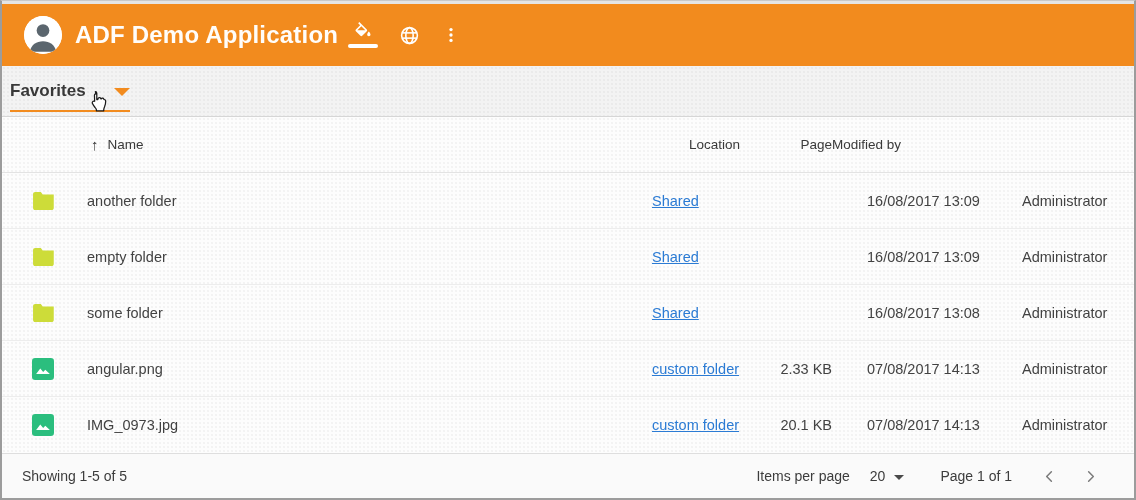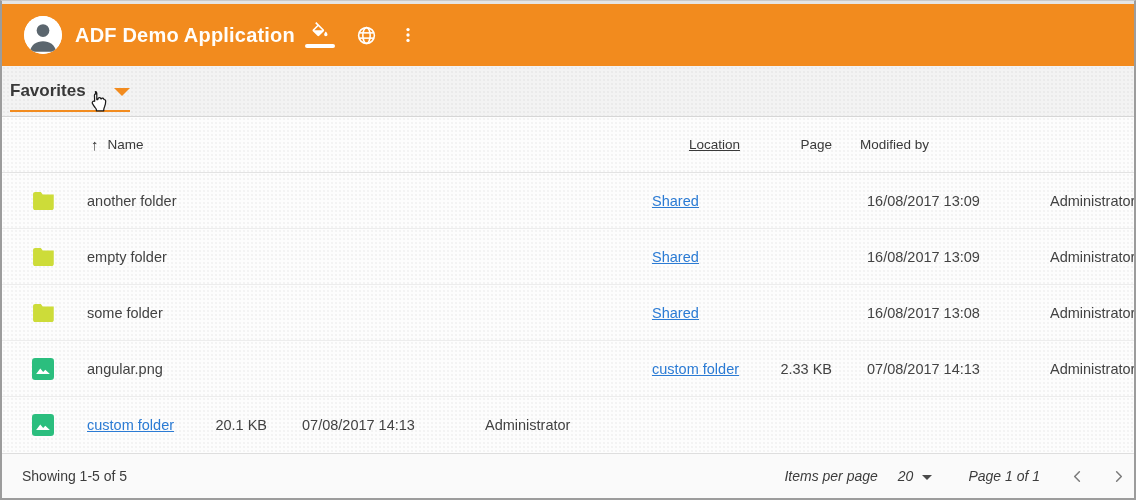--- a/index.html
+++ b/index.html
@@ -16,21 +16,21 @@
   .appbar {
     height: 62px; background: #F28B1E;
     display: flex; align-items: center;
     padding: 0 24px 0 22px; color: #fff;
   }
   .avatar {
     width: 38px; height: 38px; border-radius: 50%;
     background: #fff; overflow: hidden; flex: 0 0 38px;
   }
   .app-title {
-    margin-left: 13px; font-size: 20px; font-weight: 700;
+    margin-left: 13px; font-size: 24px; font-weight: 700;
     letter-spacing: .2px; color: #fffdfa; white-space: nowrap;
   }
   .appbar-nav {
     margin-left: auto; display: flex; align-items: center; gap: 40px;
   }
   .nav-link {
     font-size: 14px; font-weight: 600; color: #fffdfa;
     letter-spacing: .2px; cursor: pointer; white-space: nowrap;
   }
   .icon-btn { display: flex; flex-direction: column; align-items: center; cursor: pointer; }
@@ -66,36 +66,36 @@
     display: flex; align-items: center;
     padding: 0 20px 0 30px; height: 56px;
   }
   .thead { font-size: 13.5px; color: #3a3a3a; border-bottom: 1px solid #e3e3e3; }
   .trow { font-size: 14.5px; color: #424242; border-bottom: 1px solid #ededed; cursor: pointer; }
   .trow:last-child { border-bottom: none; }
 
   .c-icon { flex: 0 0 55px; display: flex; align-items: center; }
   .c-name { flex: 0 0 565px; display: flex; align-items: center; }
   .thead .c-name { padding-left: 4px; gap: 9px; }
-  .c-loc  { flex: 0 0 125px; text-decoration: underline; }
+  .c-loc  { flex: 0 0 125px; }
   .thead .c-loc { text-align: center; }
   .c-size { flex: 0 0 55px; text-align: right; white-space: nowrap; }
   .c-mod  { flex: 0 0 190px; padding-left: 35px; white-space: nowrap; }
-  .c-modby{ flex: 1; white-space: nowrap; margin-left: 28px; }
+  .c-modby{ flex: 1; white-space: nowrap; }
 
   .sort-arrow { font-size: 15px; color: #3a3a3a; }
   a.loc-link { color: #2B7BD4; text-decoration: underline; white-space: nowrap; }
 
   
   .tfooter {
     height: 45px; background: #fafafa; border-top: 1px solid #dedede;
     display: flex; align-items: center;
-    padding: 0 8px 0 20px; font-size: 14px; color: #3c3c3c;
-  }
-  .pager { margin-left: auto; display: flex; align-items: center; font-style: italic; }
+    padding: 0 36px 0 20px; font-size: 14px; color: #3c3c3c;
+  }
+  .pager { margin-left: auto; display: flex; align-items: center; }
   .ipp-select { display: flex; align-items: center; gap: 9px; margin-left: 20px; cursor: pointer; }
   .caret-dark {
     width: 0; height: 0; margin-top: 2px;
     border-left: 5px solid transparent; border-right: 5px solid transparent;
     border-top: 5px solid #4a4a4a;
   }
   .page-status { margin-left: 36px; }
   .chev { margin-left: 30px; cursor: pointer; display: flex; align-items: center; }
   .chev + .chev { margin-left: 26px; }
 </style>
@@ -227,20 +227,21 @@
     <div class="c-modby">Administrator</div>
   </div>
 
   <div class="trow">
     <div class="c-icon">
             <svg viewBox="0 0 24 24" width="22" height="22">
               <rect width="24" height="24" rx="3.5" fill="#2BBE7E"></rect>
               <path d="M4.5 17.5 9 11.5l3.2 3.8 2.3-2.6 5 4.8z" fill="#ffffff"></path>
             </svg>
           </div>
+    <div class="c-name">IMG_0973.jpg</div>
     <div class="c-loc">
       <a class="loc-link">custom folder</a>
     </div>
     <div class="c-size">20.1 KB</div>
     <div class="c-mod">07/08/2017 14:13</div>
     <div class="c-modby">Administrator</div>
   </div>
 </div>
   </div>
 

